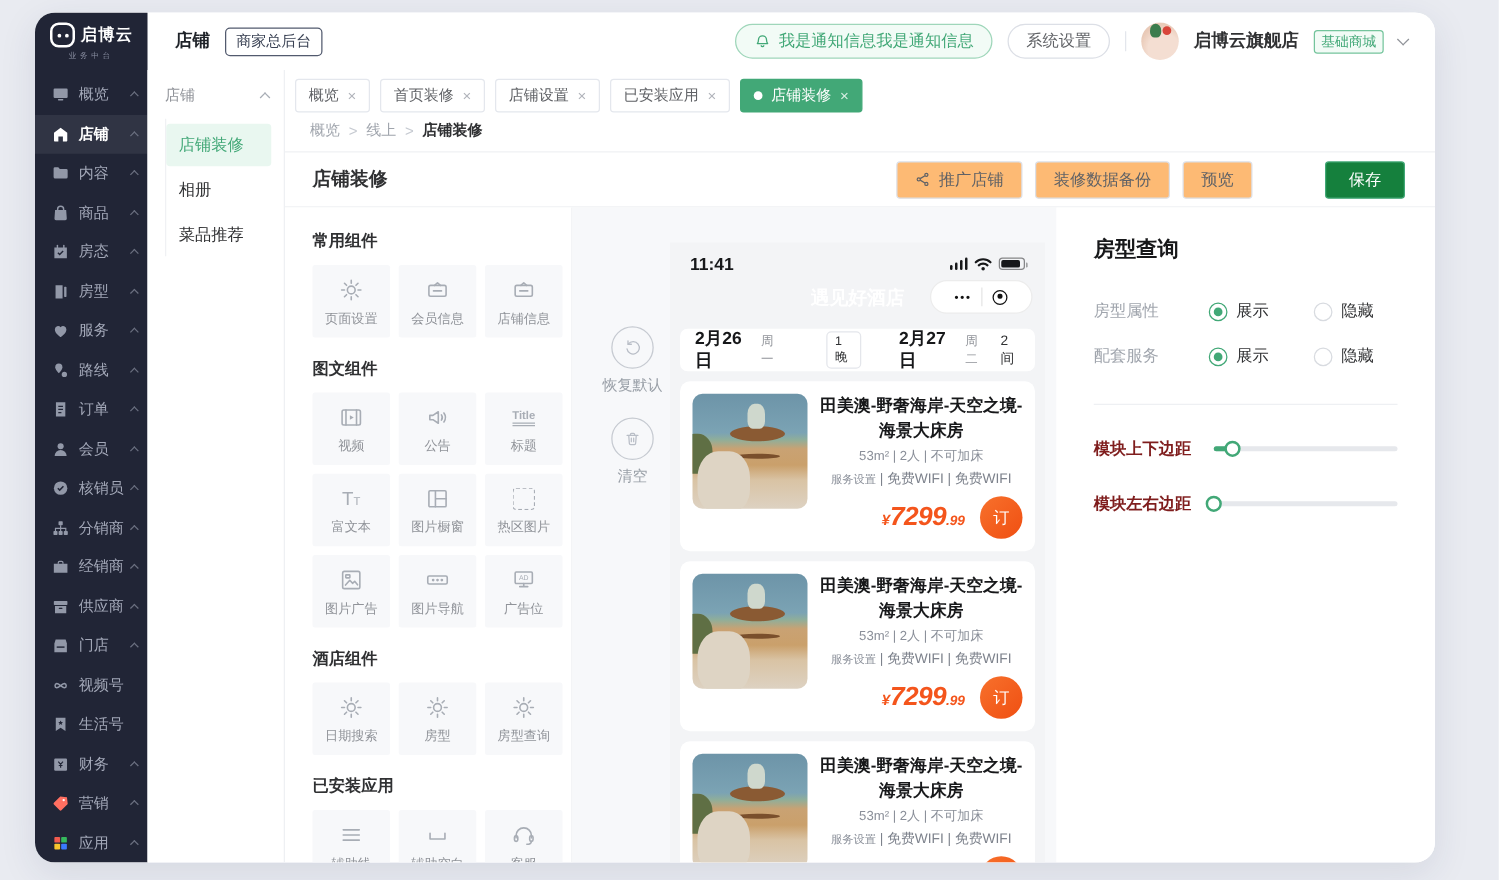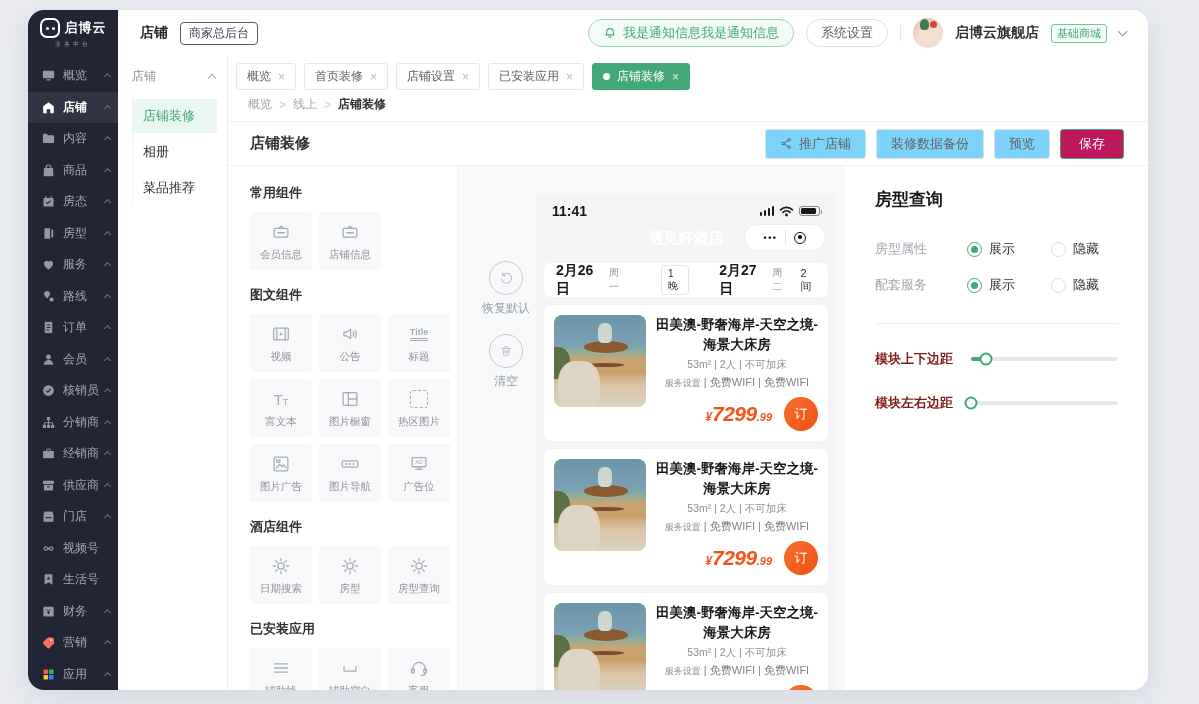--- a/index.html
+++ b/index.html
@@ -71,23 +71,23 @@
   .tab.active .x { color:#d9efe4; }
   .tab.active .dot { width:7px; height:7px; border-radius:50%; background:#fff; margin-right:7px; }
   .crumbs { display:flex; align-items:center; gap:7px; padding:4px 0 8px 20px; font-size:12px; color:#a0a5ad; flex:0 0 24px; }
   .crumbs .sep { color:#c6cad1; }
   .crumbs .cur { color:#303133; font-weight:700; }
 
   .page-head { border-top:1px solid #f0f1f4; height:44px; flex:0 0 44px; display:flex; align-items:center;
     padding:0 24px 0 22px; }
   .page-title { font-size:15px; font-weight:700; color:#303133; }
   .head-actions { margin-left:auto; display:flex; gap:10px; align-items:center; }
-  .btn { height:30px; display:flex; align-items:center; gap:6px; border:1px solid #dcdfe6; background:#7dd3fc;
+  .btn { height:30px; display:flex; align-items:center; gap:6px; border:1px solid #dcdfe6; background:#fdba74;
     border-radius:3px; padding:0 14px; font-size:13px; color:#606266; cursor:pointer; font-family:inherit; }
-  .btn-primary { background:#be185d; border-color:#42a877; color:#fff; padding:0 18px; }
+  .btn-primary { background:#15803d; border-color:#42a877; color:#fff; padding:0 18px;margin-left:48px; }
 
   
   .workspace { flex:1; display:flex; border-top:1px solid #f0f1f4; min-height:0; }
 
   .components { width:230px; flex:0 0 230px; border-right:1px solid #f0f1f4; padding:2px 0 0 22px; overflow:hidden; background:#fff; }
   .sec-title { font-size:13px; font-weight:700; color:#303133; margin:16px 0 10px; }
   .comp-grid { display:grid; grid-template-columns:repeat(3,62px); gap:7px; width:200px; }
   .comp-cell { width:62px; height:58px; background:#f7f8fa; border-radius:2px; display:flex; flex-direction:column;
     align-items:center; justify-content:center; gap:4px; cursor:pointer; }
   .comp-cell .cicon { height:24px; display:flex; align-items:center; justify-content:center; color:#a8adb5; }
@@ -469,20 +469,29 @@
           <button class="btn">预览</button>
           <button class="btn btn-primary">保存</button>
         </div>
       </div>
 
       <div class="workspace">
 
         <div class="components" id="components-panel">
             <div class="sec-title">常用组件</div>
             <div class="comp-grid">
+              <div class="comp-cell">
+                <span class="cicon">
+                  <svg viewBox="0 0 24 24" fill="none" stroke="#a8adb5" stroke-width="1.4" stroke-linecap="round" stroke-linejoin="round">
+                    <circle cx="12" cy="12" r="3.4"></circle>
+                    <path d="M12 3.6v2.5M12 17.9v2.5M3.6 12h2.5M17.9 12h2.5M6.1 6.1l1.8 1.8M16.1 16.1l1.8 1.8M17.9 6.1l-1.8 1.8M7.9 16.1l-1.8 1.8"></path>
+                  </svg>
+                </span>
+                <span class="clabel">页面设置</span>
+              </div>
               <div class="comp-cell">
                 <span class="cicon">
                   <svg viewBox="0 0 24 24" fill="none" stroke="#a8adb5" stroke-width="1.4" stroke-linecap="round" stroke-linejoin="round">
                     <rect x="4.5" y="8" width="15" height="9.5" rx="1.5"></rect>
                     <path d="M9.5 8l2.5-2.3L14.5 8M8.5 12.8h7"></path>
                   </svg>
                 </span>
                 <span class="clabel">会员信息</span>
               </div>
               <div class="comp-cell">

